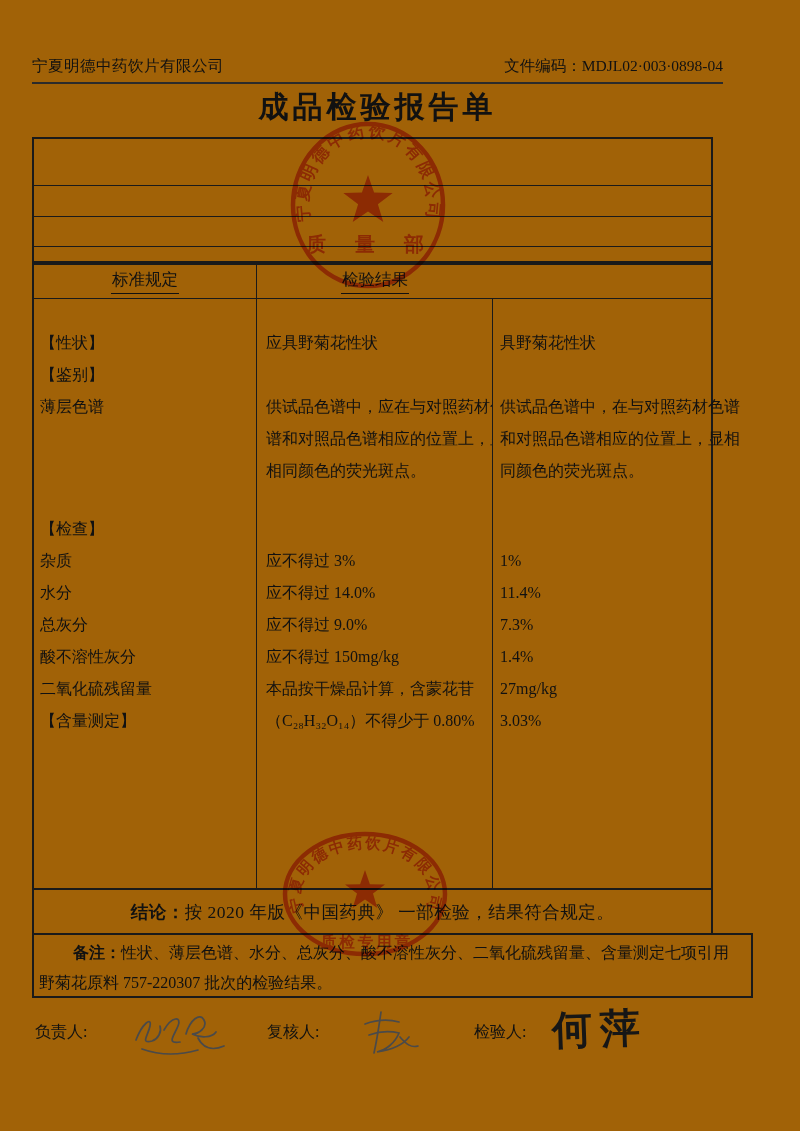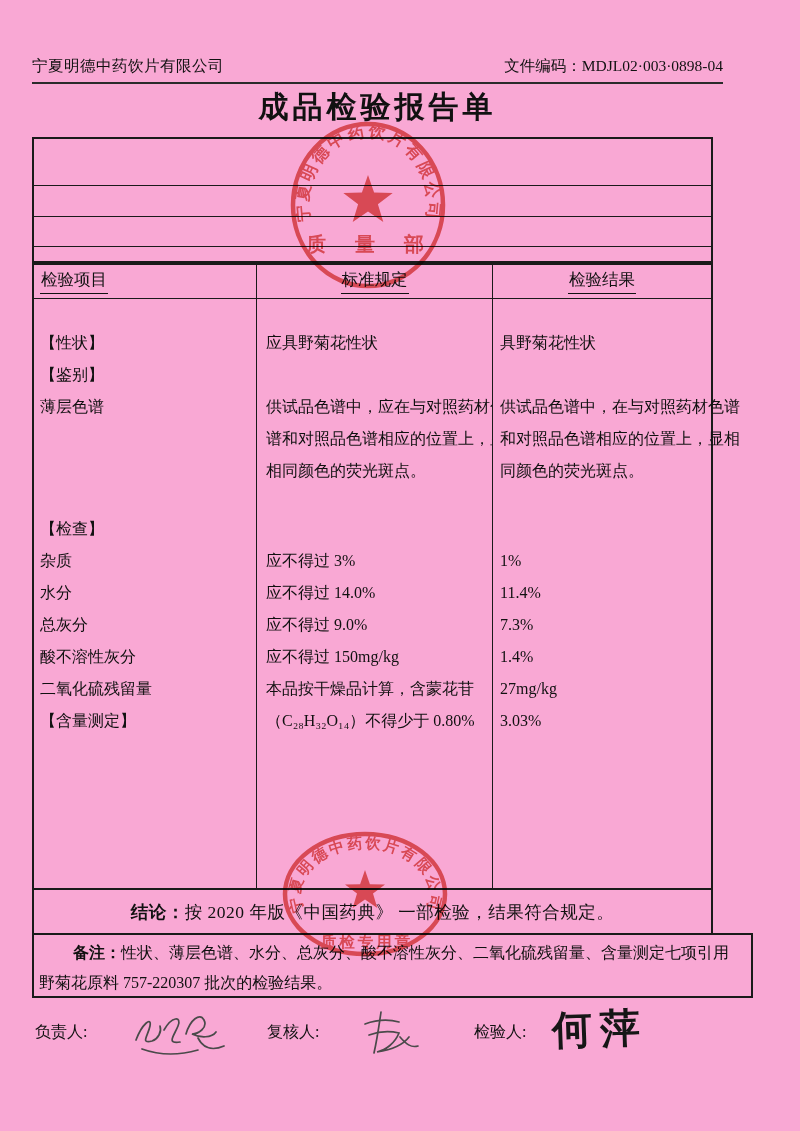--- a/index.html
+++ b/index.html
@@ -1,20 +1,20 @@
 <!DOCTYPE html>
 <html><head>
 <meta charset="utf-8">
 <style>
   * { box-sizing: border-box; margin: 0; padding: 0; }
   html,body { background:#fff; }
   .page {
     position: relative;
     width: 800px; height: 1131px;
-    background: #f9a8d4;
+    background: #a16207;
     font-family: "Liberation Serif", "DejaVu Serif", serif;
     color: #111;
     overflow: hidden;
   }
   .company { position:absolute; left:32px; top:56px; font-size:15.5px; letter-spacing:.5px; }
   .doccode { position:absolute; right:77px; top:56px; font-size:15.5px; }
   .rule    { position:absolute; left:32px; top:82px; width:691px; height:2px; background:#2b2b2b; }
   .title   { position:absolute; left:32px; top:87px; width:691px; text-align:center;
              font-size:30px; font-weight:bold; letter-spacing:4px; }
 
@@ -95,23 +95,20 @@
     <div class="ic val">山西</div>
     <div class="ic">报告日期</div>
     <div class="ic val nbr">2022.05.11</div>
 
     <div class="ic sp2a nbb">报告单号</div>
     <div class="ic sp2b val nbr nbb">CB-05-160</div>
   </div>
 
   <div class="insp">
     <div class="insp-head">
-      <div class="hc first">
-          <span>检验项目</span>
-        </div>
       <div class="hc">
           <span>标准规定</span>
         </div>
       <div class="hc last">
           <span>检验结果</span>
         </div>
     </div>
     <div class="insp-body">
       <div class="bcol b1">
         <div class="bl">【性状】</div>

